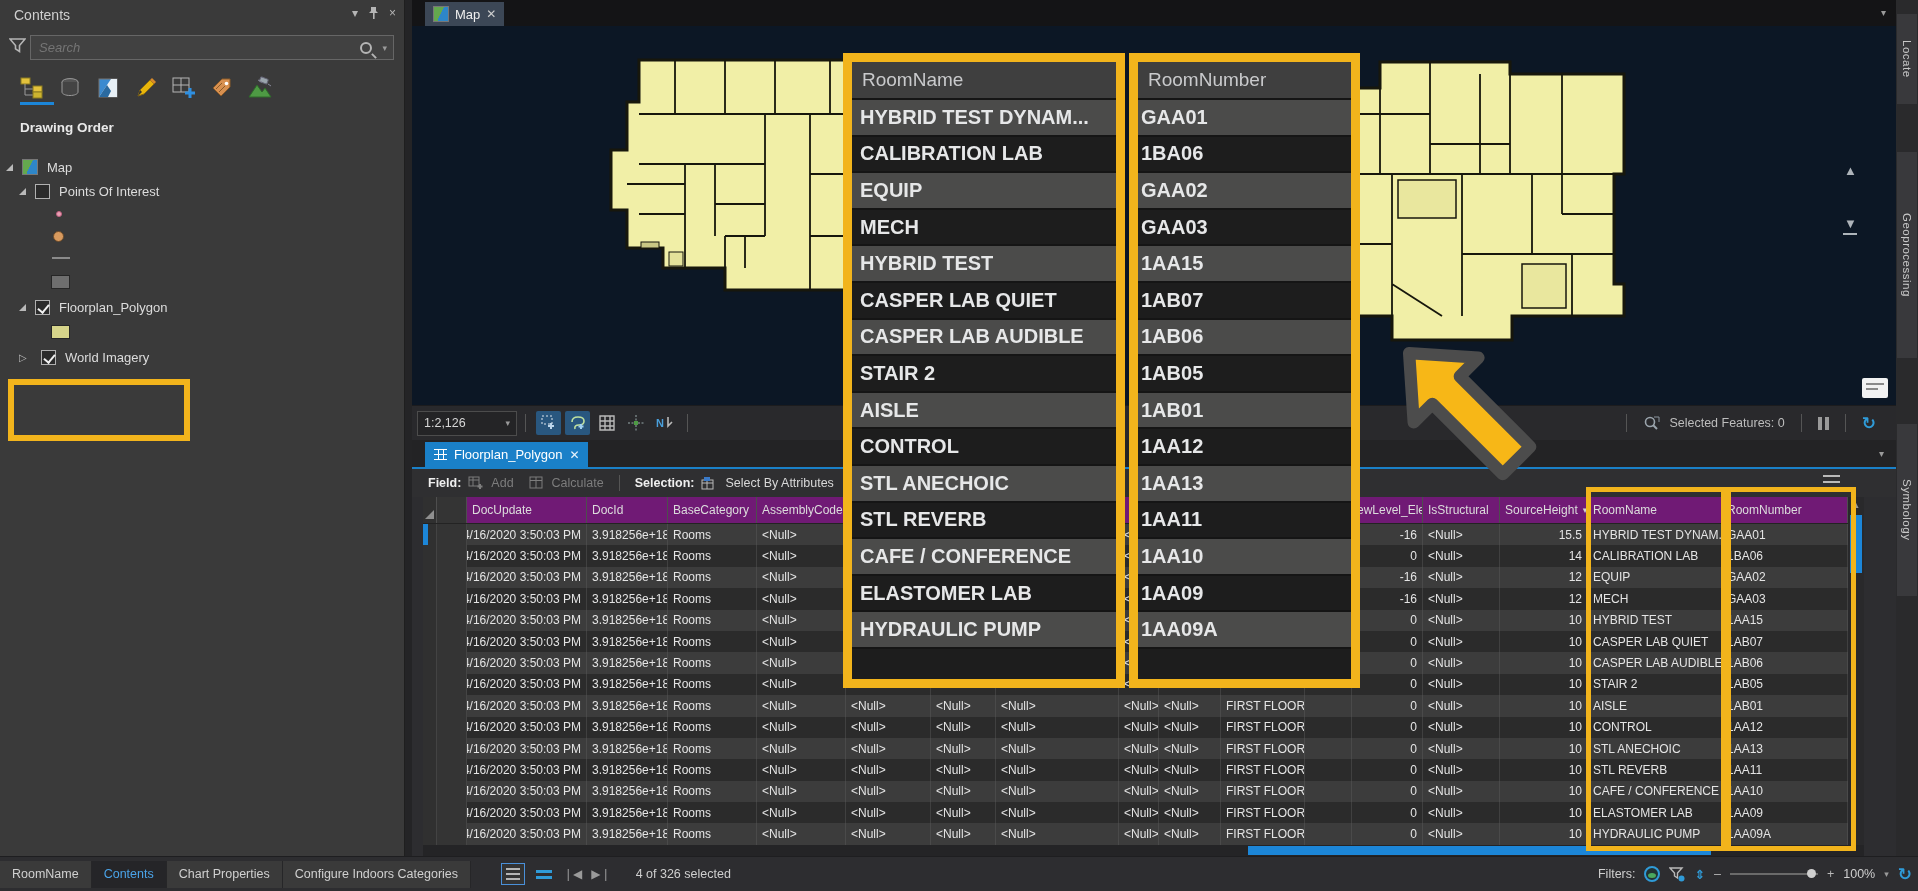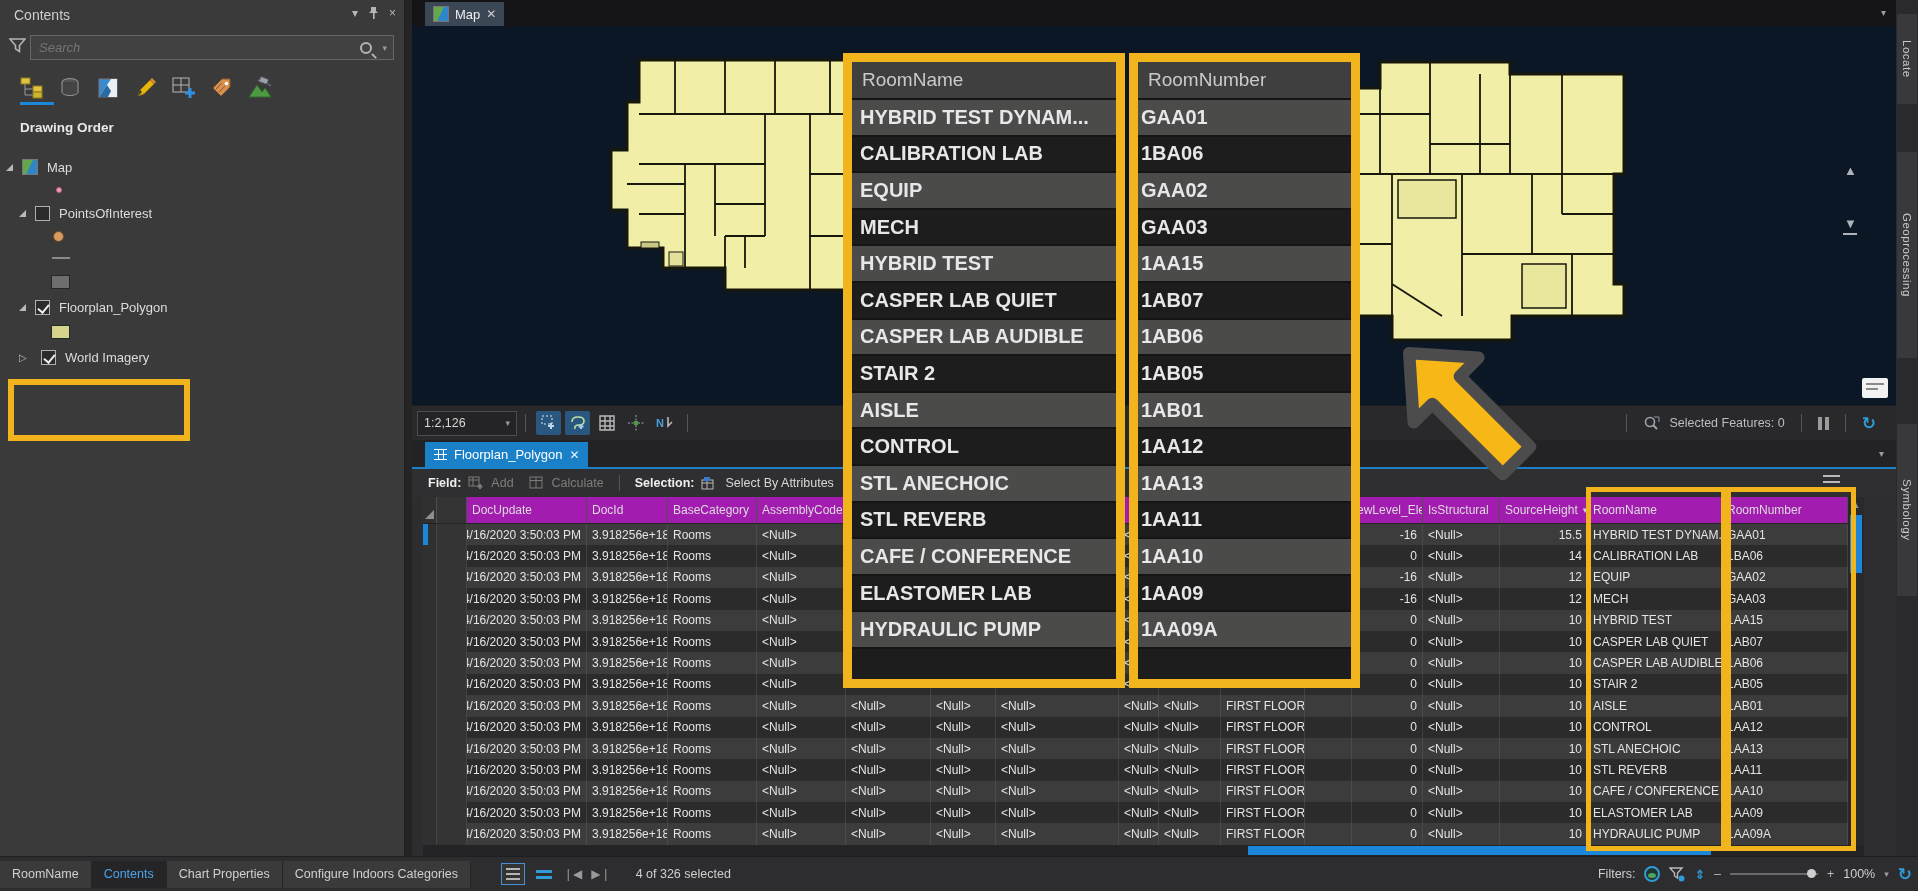--- a/index.html
+++ b/index.html
@@ -89,21 +89,21 @@
   .tbl-toolbar{position:absolute; left:0; top:29px; width:100%; height:28px; background:#2f2f31; display:flex; align-items:center; font-size:12.5px; color:#d8d8d8; padding-left:16px; gap:7px;}
   .tbl-toolbar .lbl{font-weight:bold; color:#efefef;}
   .tbl-toolbar .dis{color:#7d7d7d;}
   .tsep{width:1px; height:16px; background:#555; margin:0 8px;}
   .burger{position:absolute; right:56px; top:6px; width:17px; height:14px;
      background:linear-gradient(#b9b9b9 0 0) 0 0/17px 2px no-repeat,
        linear-gradient(#b9b9b9 0 0) 0 6px/17px 2px no-repeat,
        linear-gradient(#b9b9b9 0 0) 0 12px/17px 2px no-repeat;}
   .grid{position:absolute; left:11px; top:57px; width:1425px;}
   .grow{display:flex; height:21.4px;}
-  .grow.head{height:27px; background:#a21caf; border-bottom:1px solid #232323;}
+  .grow.head{height:27px; background:#701a75; border-bottom:1px solid #232323;}
   .gcell{flex:none; overflow:hidden; white-space:nowrap; font-size:12px; color:#e4e4e4; padding:0 5px; display:flex; align-items:center; border-right:1px solid rgba(90,90,90,.45); height:100%;}
   .grow.head .gcell{color:#dcdcdc; font-size:12px; border-right:1px solid #4e4e4e;}
   .grow.r0{background:#3c3c3c;}
   .grow.r1{background:#2b2b2b;}
   .gcell.ra{justify-content:flex-end;}
   .gcell.ind{padding:0; background:#303030;}
   .gcell.hnd{background:#343434;}
   .curbar{width:5px; height:100%; background:var(--accent);}
   .selall{width:0; height:0; border-bottom:9px solid #8f8f8f; border-left:9px solid transparent; margin:auto 2px 4px auto;}
   .sortcar{color:#cfcfcf; font-size:9px; margin-left:5px;}
@@ -227,28 +227,28 @@
       <span class="ct-underline"></span>
     </div>
     <div class="dorder">Drawing Order</div>
 
     <div class="tree">
       <div class="trow">
         <span class="exp"></span>
         <span class="mapicon"></span>
         <span class="lyr-label">Map</span>
       </div>
-      <div class="sym-row">
-          <span class="dot-pink"></span>
-        </div>
       <div class="trow">
         <span class="exp child"></span>
         <span class="cbx"></span>
-        <span class="lyr-label">PointsOfInterest</span>
-      </div>
+        <span class="lyr-label">Points Of Interest</span>
+      </div>
+      <div class="sym-row">
+          <span class="dot-pink"></span>
+        </div>
       <div class="sym-row">
           <span class="dot-orange"></span>
         </div>
       <div class="sym-row">
           <span class="sym-line"></span>
         </div>
       <div class="sym-row" style="height:26px">
           <span class="sym-rect"></span>
         </div>
       <div class="trow">

